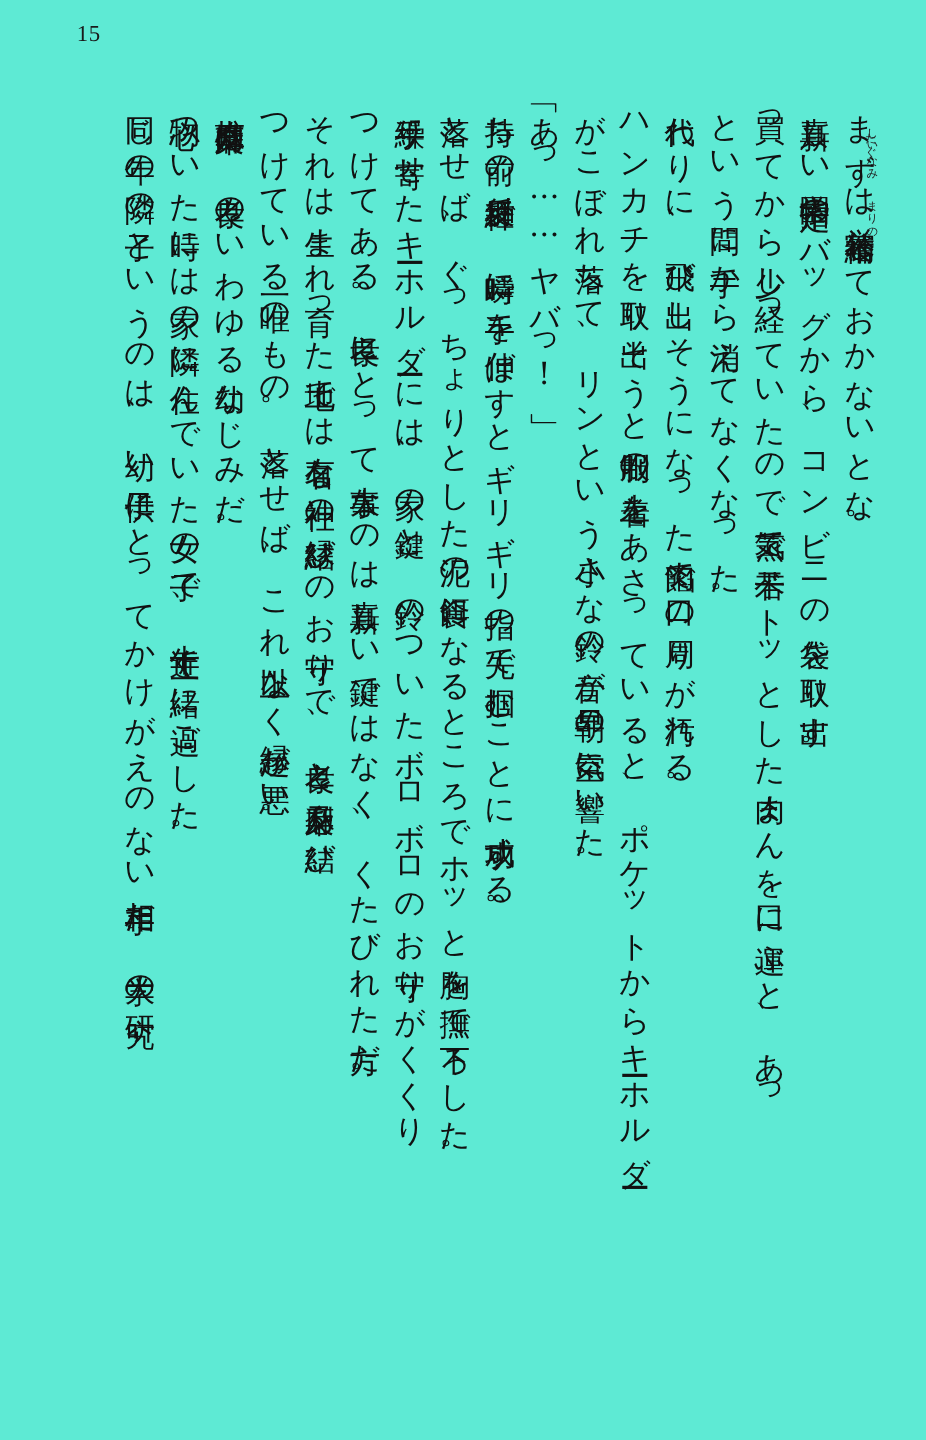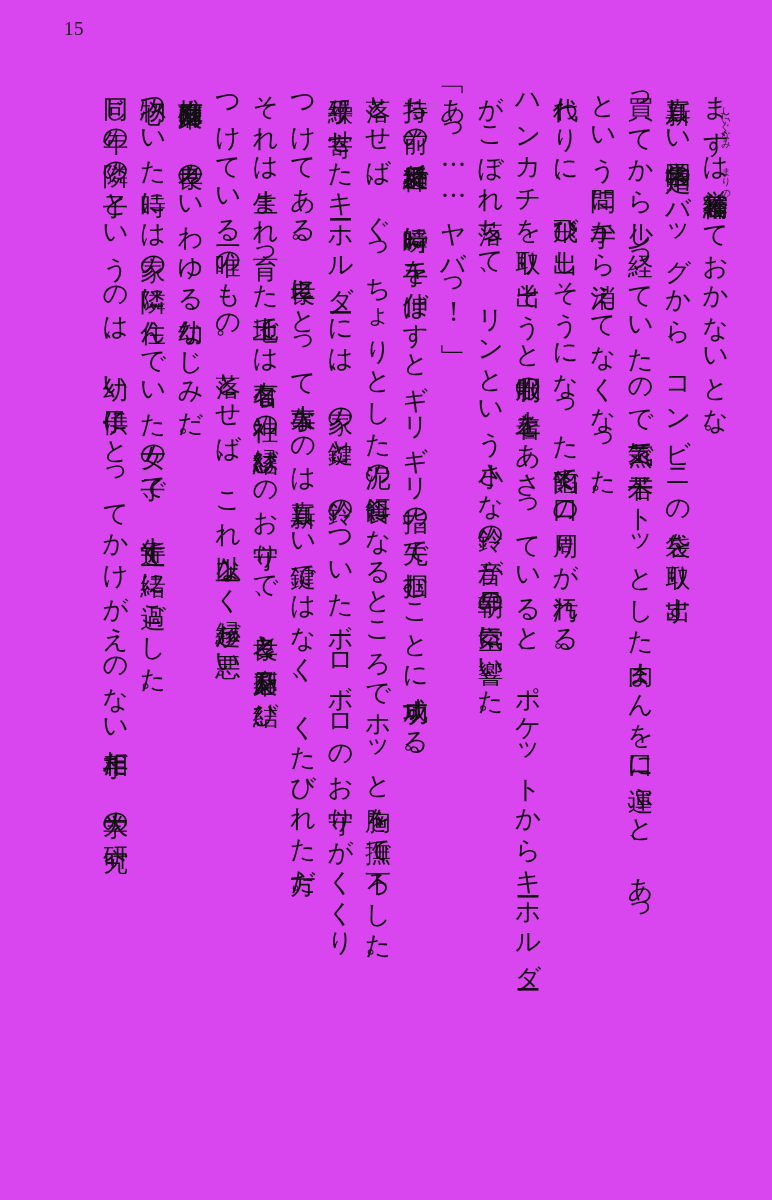--- a/index.html
+++ b/index.html
@@ -11,21 +11,21 @@
     width: 772px;
     height: 1200px;
     position: relative;
     font-family: "Liberation Serif", "DejaVu Serif", serif;
     color: #1a1a1a;
     overflow: hidden;
   }
   .page {
     position: absolute;
     inset: 0;
-    background: #d946ef;
+    background: #5eead4;
     text-decoration: underline;
   }
   .page-number {
     position: absolute;
     top: 18px;
     left: 64px;
     font-size: 19px;
     font-family: "Liberation Serif", "DejaVu Serif", serif;
     color: #1a1a1a;
     letter-spacing: 0.5px;

